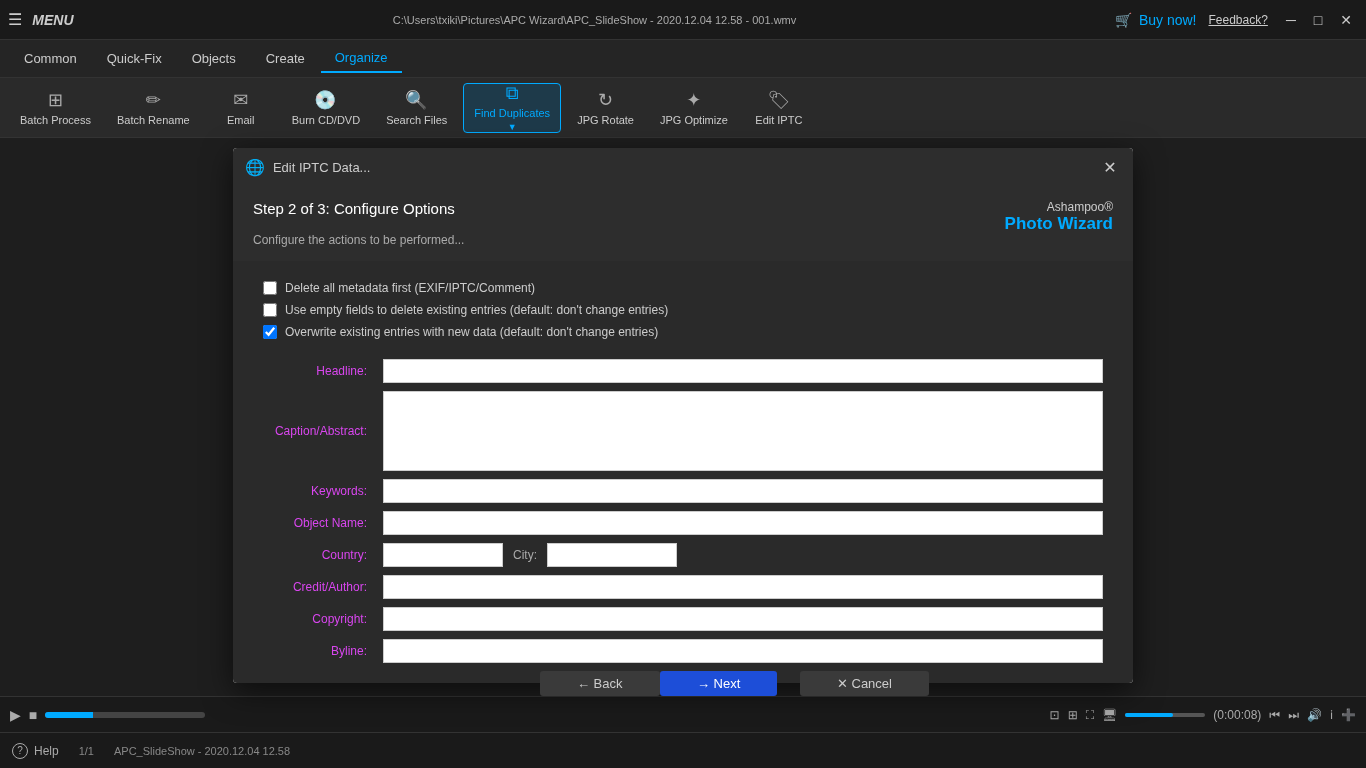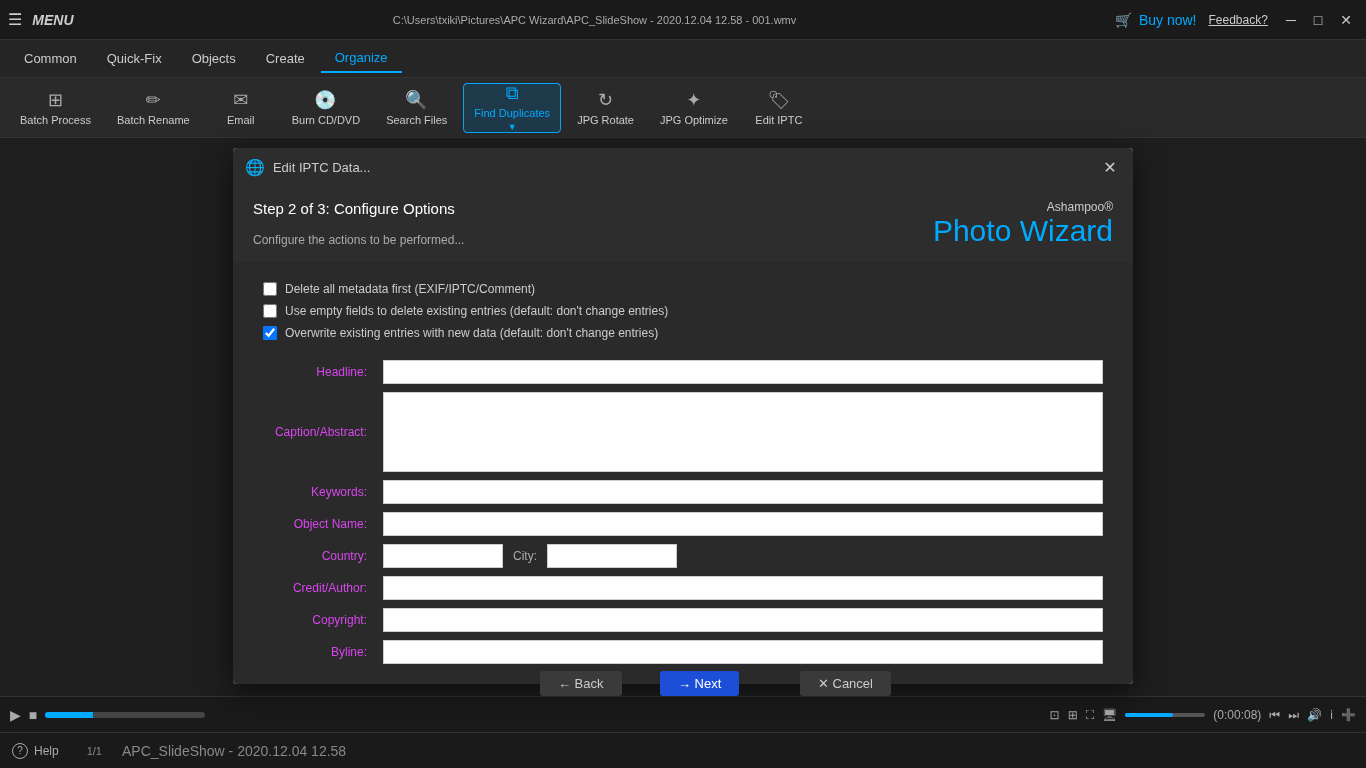--- a/index.html
+++ b/index.html
@@ -210,22 +210,22 @@
     #wizard-brand {
       text-align: right;
     }
     #wizard-brand-name {
       color: #ccc;
       font-size: 12px;
       display: block;
     }
     #wizard-brand-product {
       color: #00aaff;
-      font-size: 30px;
-      font-weight: 400;
+      font-size: 17px;
+      font-weight: 700;
     }
 
     
     #dialog-body {
       background: #2a2a2a;
       padding: 20px 30px;
     }
 
     
     #checkboxes-section {
@@ -328,21 +328,21 @@
       display: flex;
       align-items: center;
       padding: 0 12px;
       border-top: 1px solid #333;
       position: absolute;
       bottom: 0;
       width: 100%;
     }
 
     .wizard-btn {
-      padding: 5px 18px;
+      padding: 5px 37px;
       border: none;
       cursor: pointer;
       font-size: 13px;
       border-radius: 3px;
       text-align: right;
     }
     .btn-back {
       background: #3a3a3a;
       color: #ccc;
       display: flex;
@@ -603,15 +603,15 @@
     <span style="cursor:pointer;">ℹ</span>
     <span style="cursor:pointer;">➕</span>
   </div>
 </div>
 
 <div id="footer" style="background:#1a1a1a;height:36px;display:flex;align-items:center;padding:0 12px;border-top:1px solid #333;position:relative;">
   <div id="help-btn" style="display:flex;align-items:center;gap:6px;color:#aaa;font-size:12px;cursor:pointer;">
     <span style="width:16px;height:16px;border:1px solid #aaa;border-radius:50%;display:flex;align-items:center;justify-content:center;font-size:10px;">?</span>
     <span>Help</span>
   </div>
-  <span id="page-info" style="color:#888;font-size:11px;margin-left:28px;">1/1</span>
-  <span id="footer-filename" style="color:#888;font-size:14px;margin-left:20px;">APC_SlideShow - 2020.12.04 12.58</span>
+  <span id="page-info" style="color:#888;font-size:11px;margin-left:20px;">1/1</span>
+  <span id="footer-filename" style="color:#888;font-size:11px;margin-left:20px;">APC_SlideShow - 2020.12.04 12.58</span>
 </div>
 
 </body></html>

